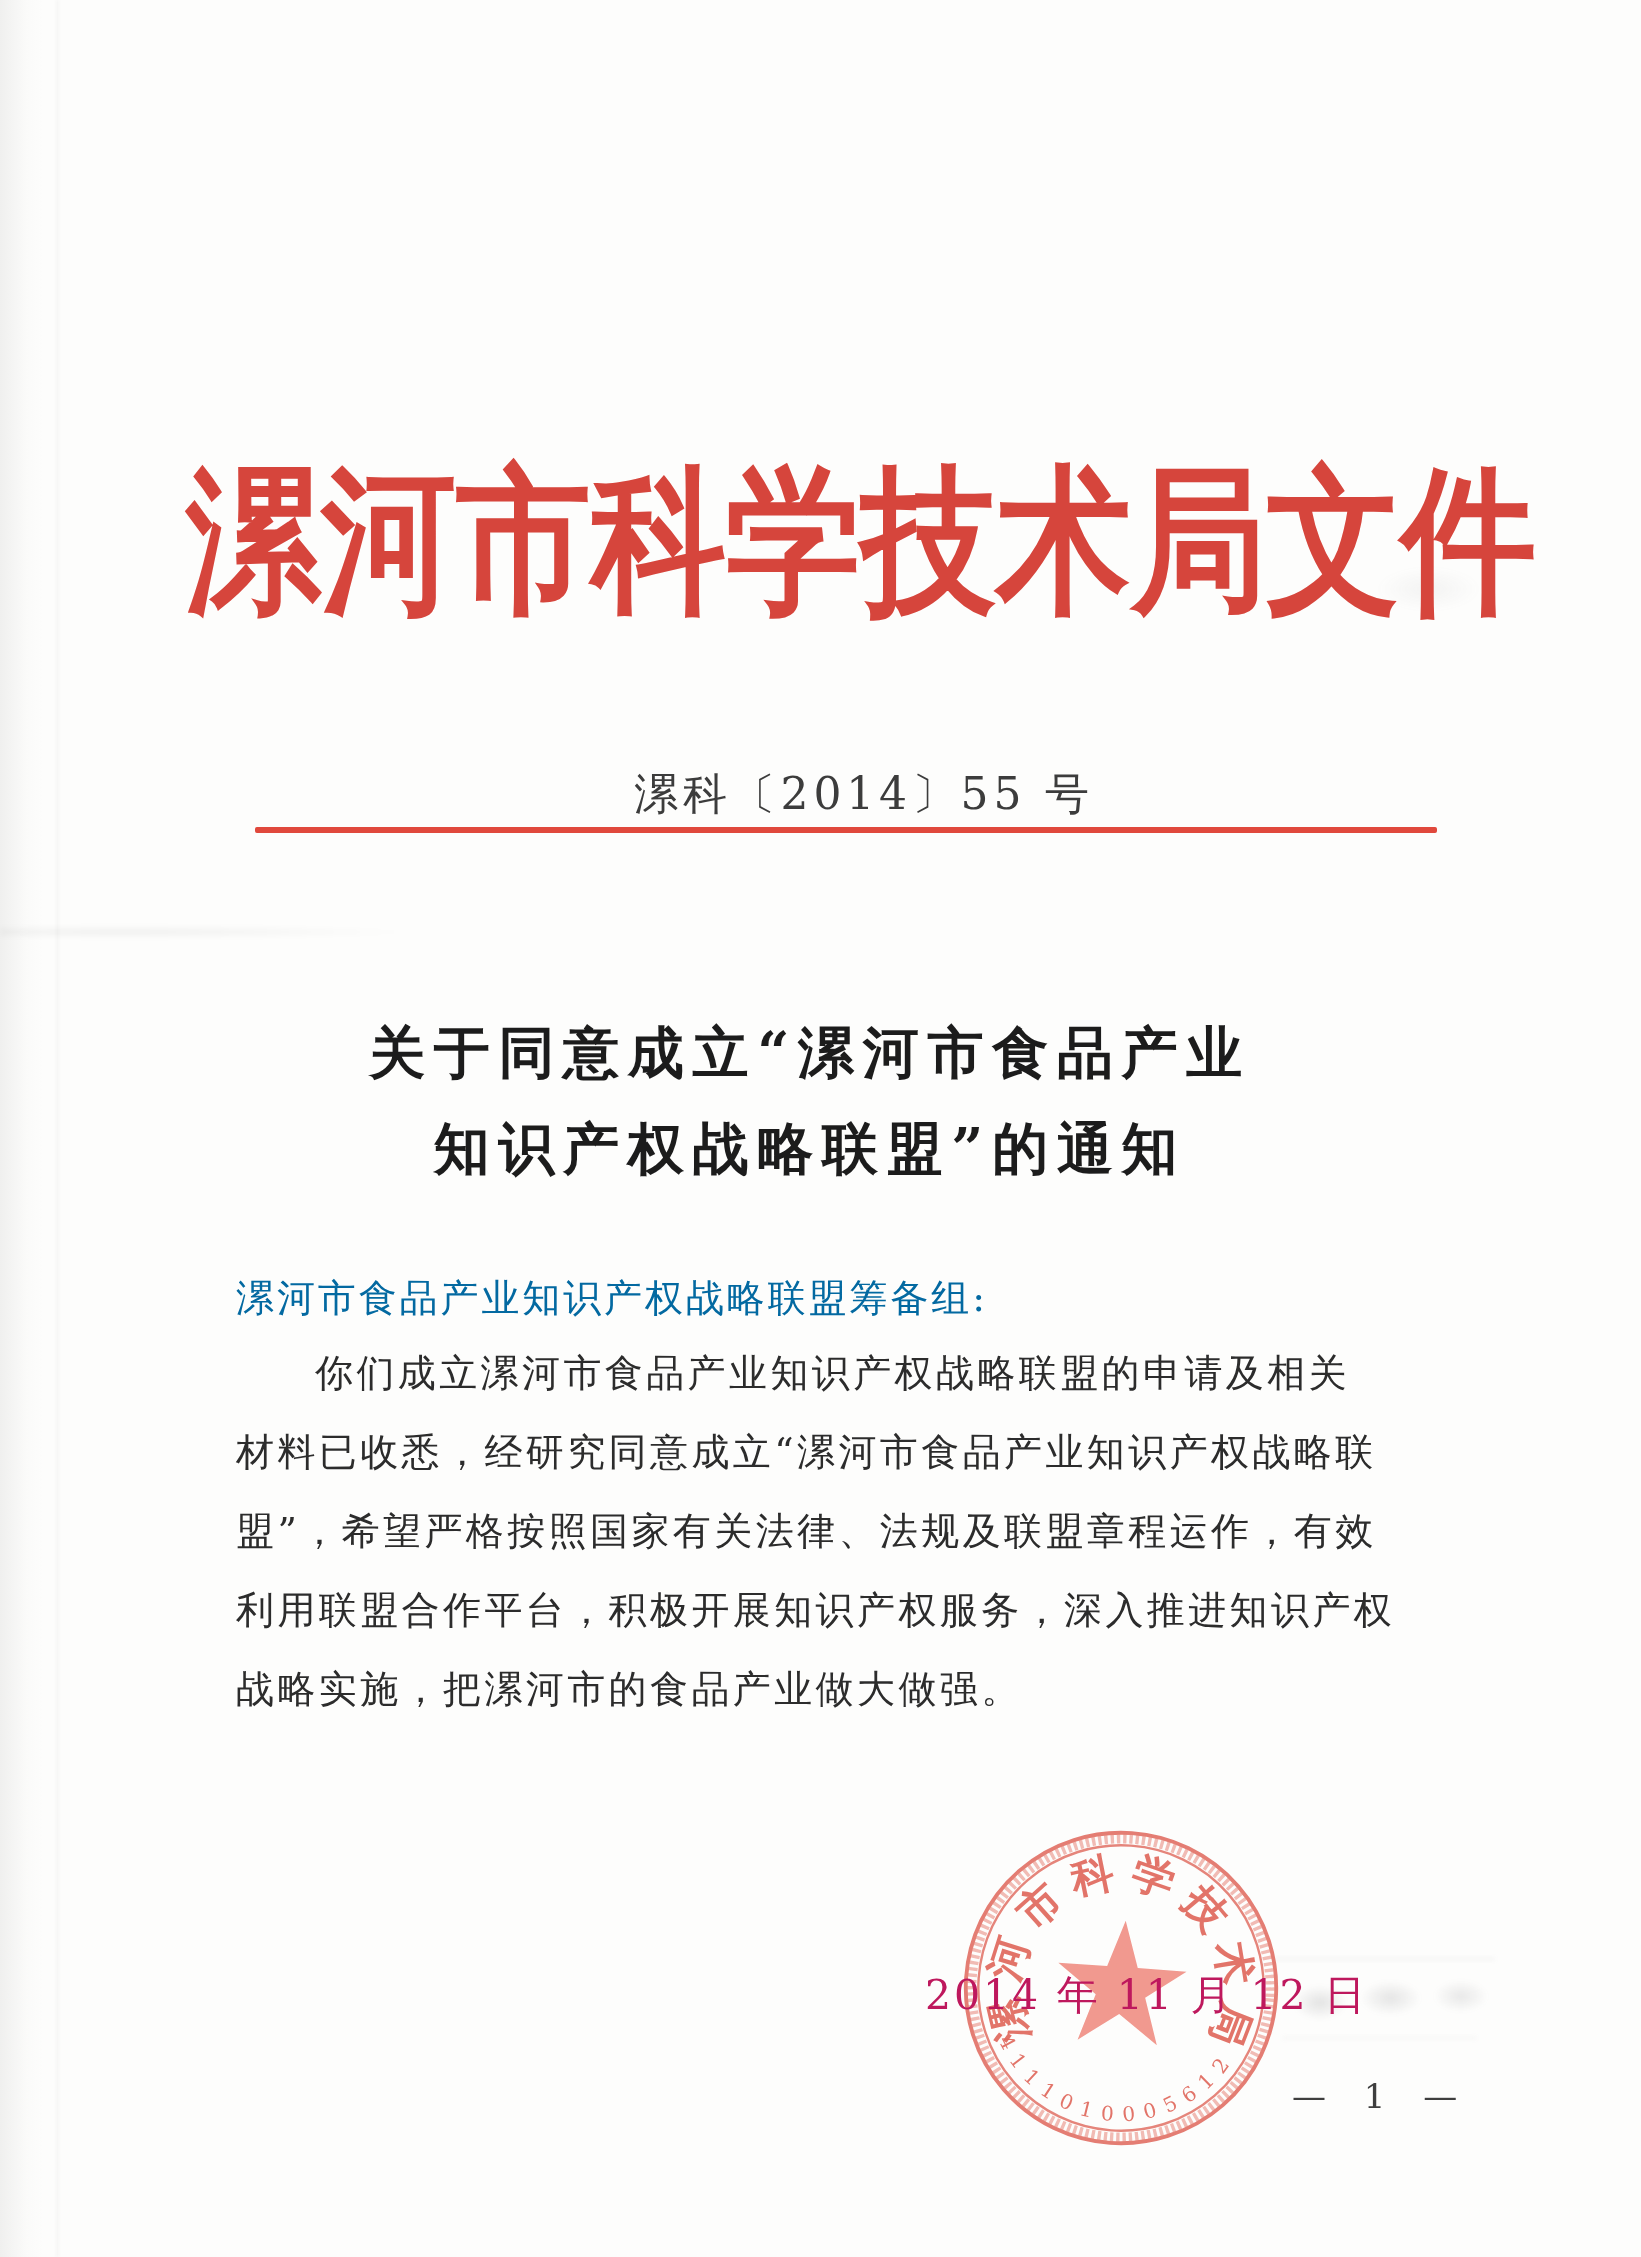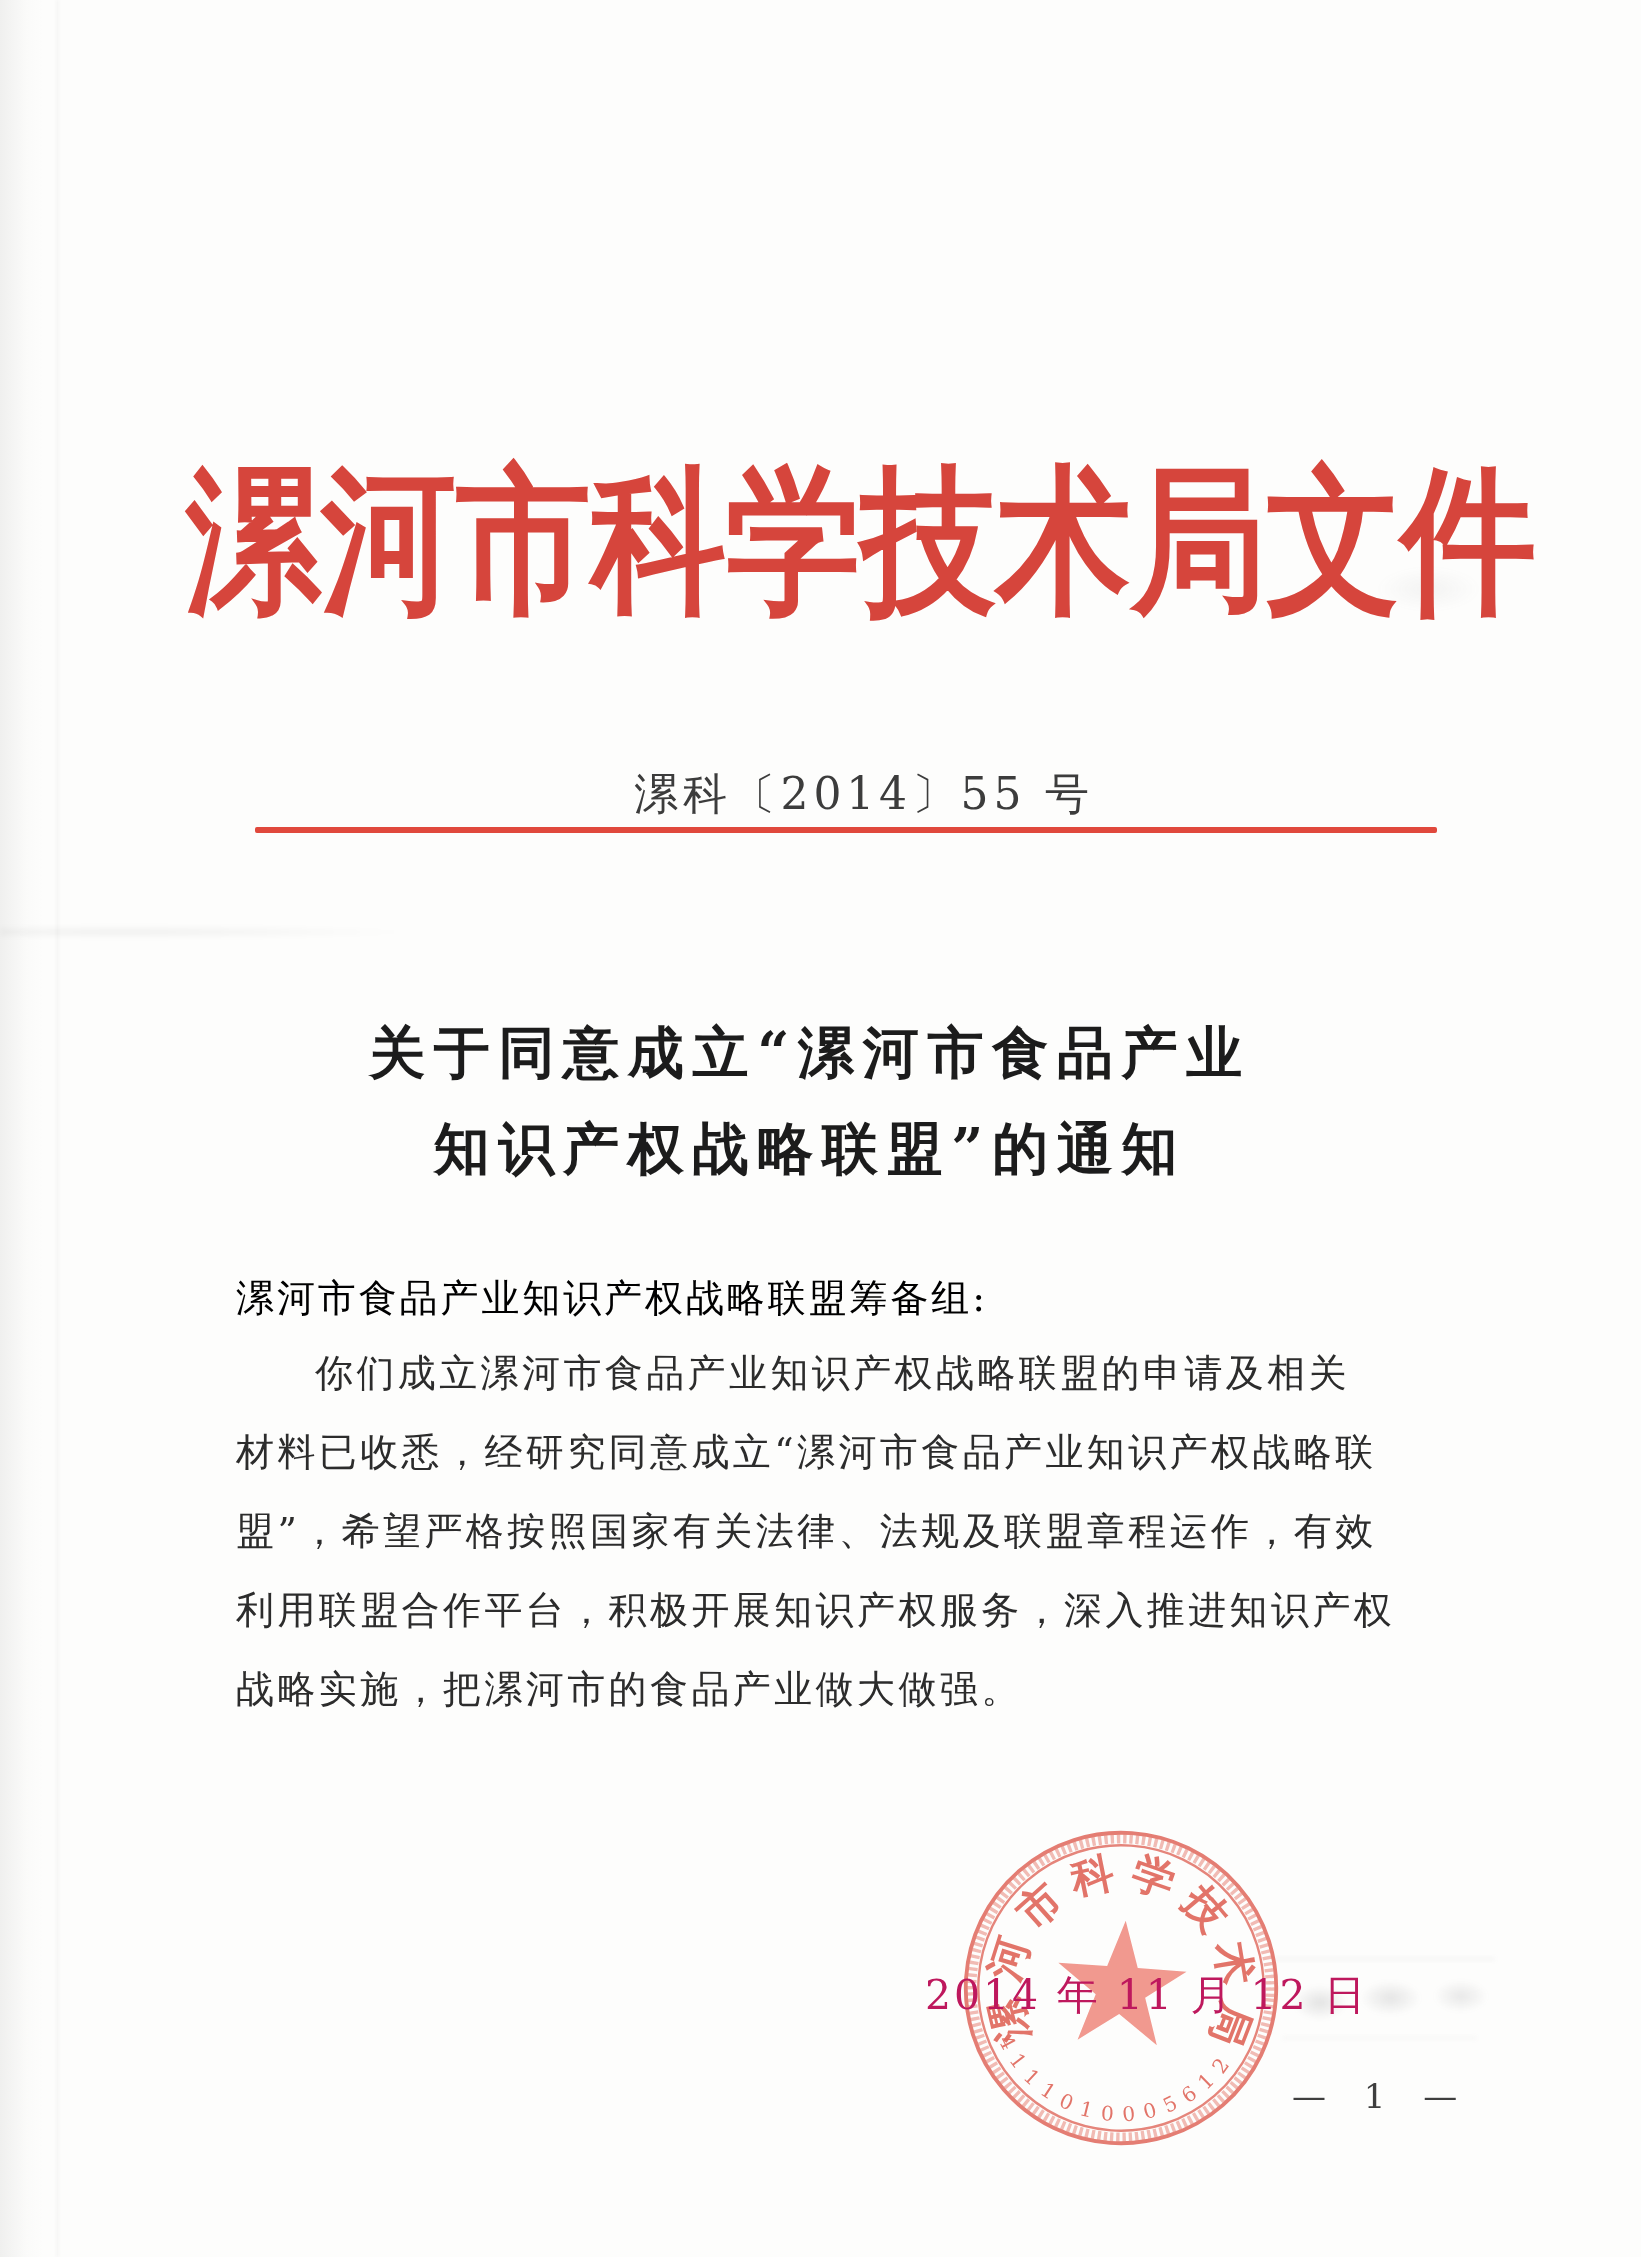--- a/index.html
+++ b/index.html
@@ -56,21 +56,21 @@
     background:#e0483c; border-radius:1.9px;
   }
   .notice-title {
     position:absolute; top:1004px; left:0; width:1558px; box-sizing:border-box;
     padding-left:62px; text-align:center;
     font-size:56px; font-weight:bold; color:#1c1c1c; letter-spacing:8.7px;
     line-height:96px; white-space:nowrap;
   }
   .salutation {
     position:absolute; top:1273px; left:236px;
-    font-size:38px; color:#000000; letter-spacing:2.9px; white-space:nowrap;
+    font-size:38px; color:#0369a1; letter-spacing:2.9px; white-space:nowrap;
   }
   .body-block {
     position:absolute; top:1334px; left:236px; width:1226px;
     font-size:38px; color:#2c2c2c; letter-spacing:3.4px; line-height:79px;
   }
   .body-line { white-space:nowrap; }
   .body-line.indent { text-indent:79px;font-family:Liberation Serif, serif; }
 
   .issue-date {
     position:absolute; top:1968px; left:925px; z-index:3;

